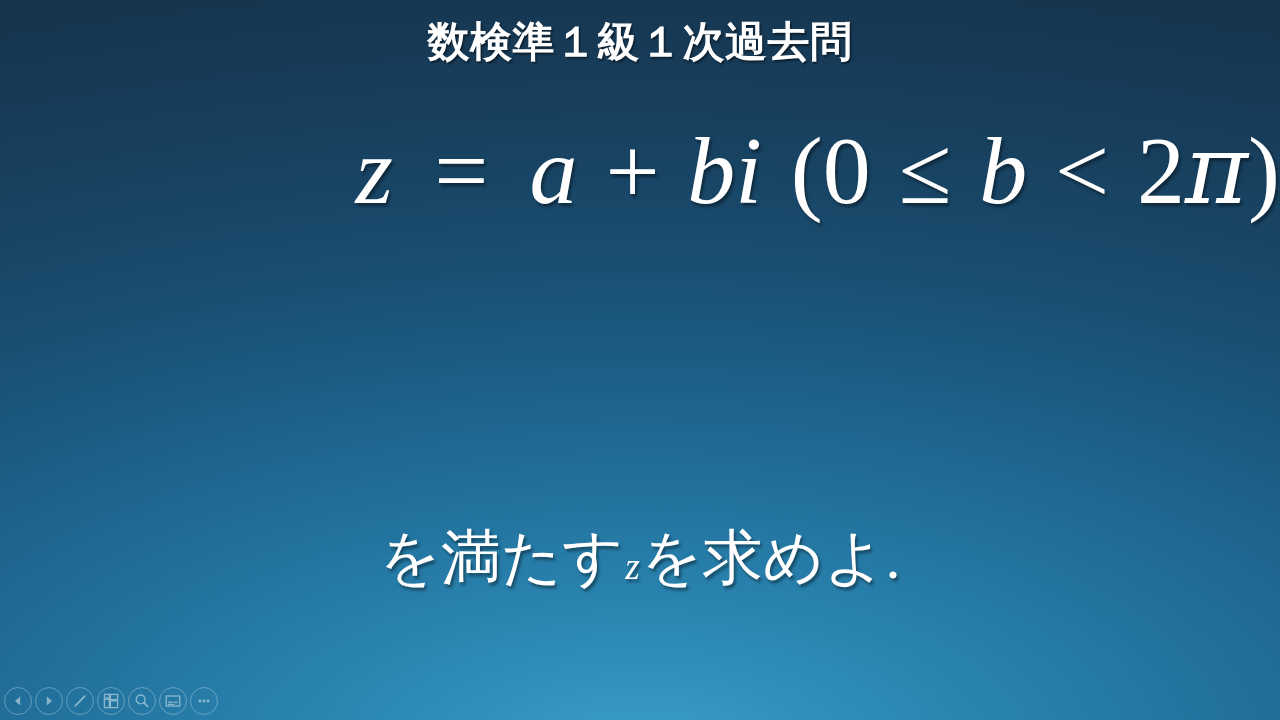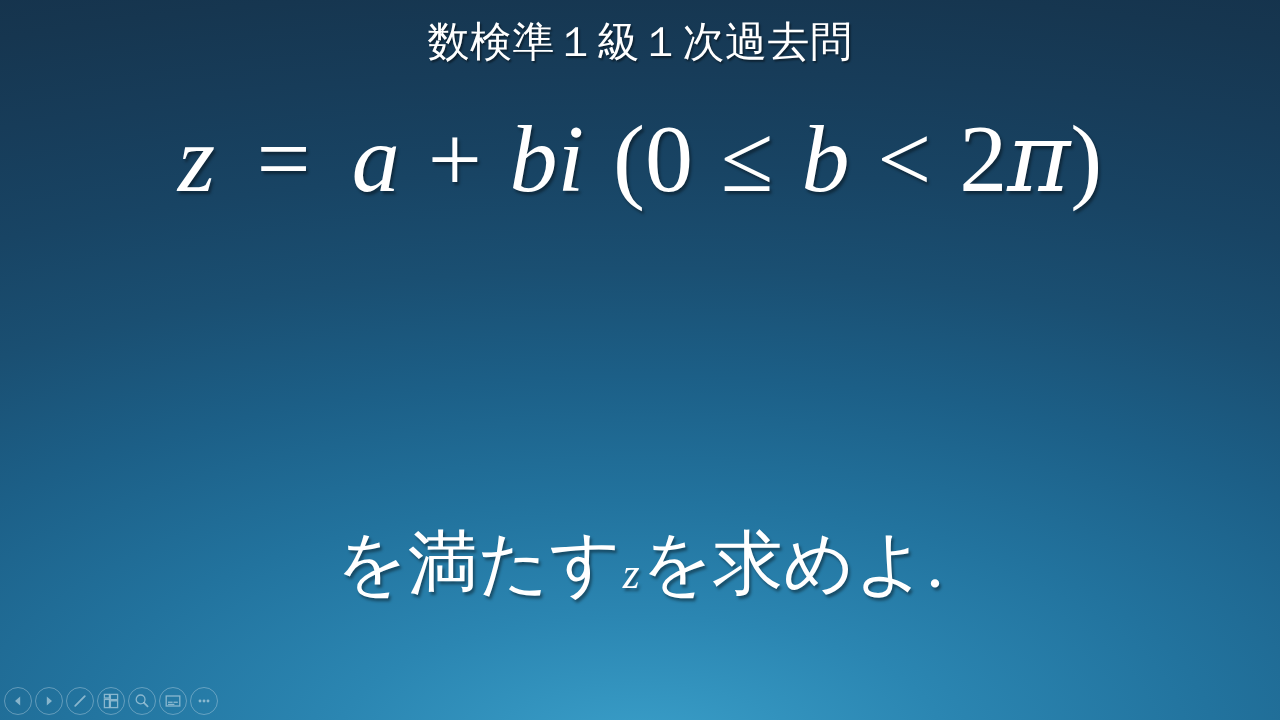--- a/index.html
+++ b/index.html
@@ -37,42 +37,43 @@
   .slide-title {
     position: absolute;
     top: 18px;
     left: 0;
     width: 1280px;
     text-align: center;
     color: #ffffff;
     font-family: "Liberation Sans", "DejaVu Sans", sans-serif;
     font-size: 42px;
     line-height: 1.15;
-    font-weight: 400;
+    font-weight: 700;
     letter-spacing: 0.5px;
     text-shadow: 1.5px 2px 2px rgba(0,0,0,0.45);
     white-space: nowrap;
   }
 
   
   .math {
     position: absolute;
     width: 1280px;
     text-align: center;
     color: #ffffff;
     font-family: "Liberation Serif", "DejaVu Serif", serif;
     font-style: italic;
     text-shadow: 2px 3px 3px rgba(0,0,0,0.40);
     white-space: nowrap;
   }
 
   .math-line-1 {
-    top: 110px;
+    top: 122px;
     font-size: 96px;
     line-height: 1.0;
+    text-align: right;
   }
 
   .math-line-2 {
     top: 330px;
     font-size: 112px;
     line-height: 1.0;
   }
 
   
   .op {
@@ -105,21 +106,21 @@
 
   
   .slide-body {
     position: absolute;
     top: 524px;
     left: 0;
     width: 1280px;
     text-align: center;
     color: #ffffff;
     font-family: "Liberation Sans", "DejaVu Sans", sans-serif;
-    font-size: 70px;
+    font-size: 60px;
     line-height: 1.12;
     font-weight: 400;
     text-shadow: 2px 3px 3px rgba(0,0,0,0.40);
     white-space: nowrap;
   }
   .inline-var {
     font-family: "Liberation Serif", "DejaVu Serif", serif;
     font-style: italic;
     font-size: 0.62em;
     padding: 0 0.04em;

